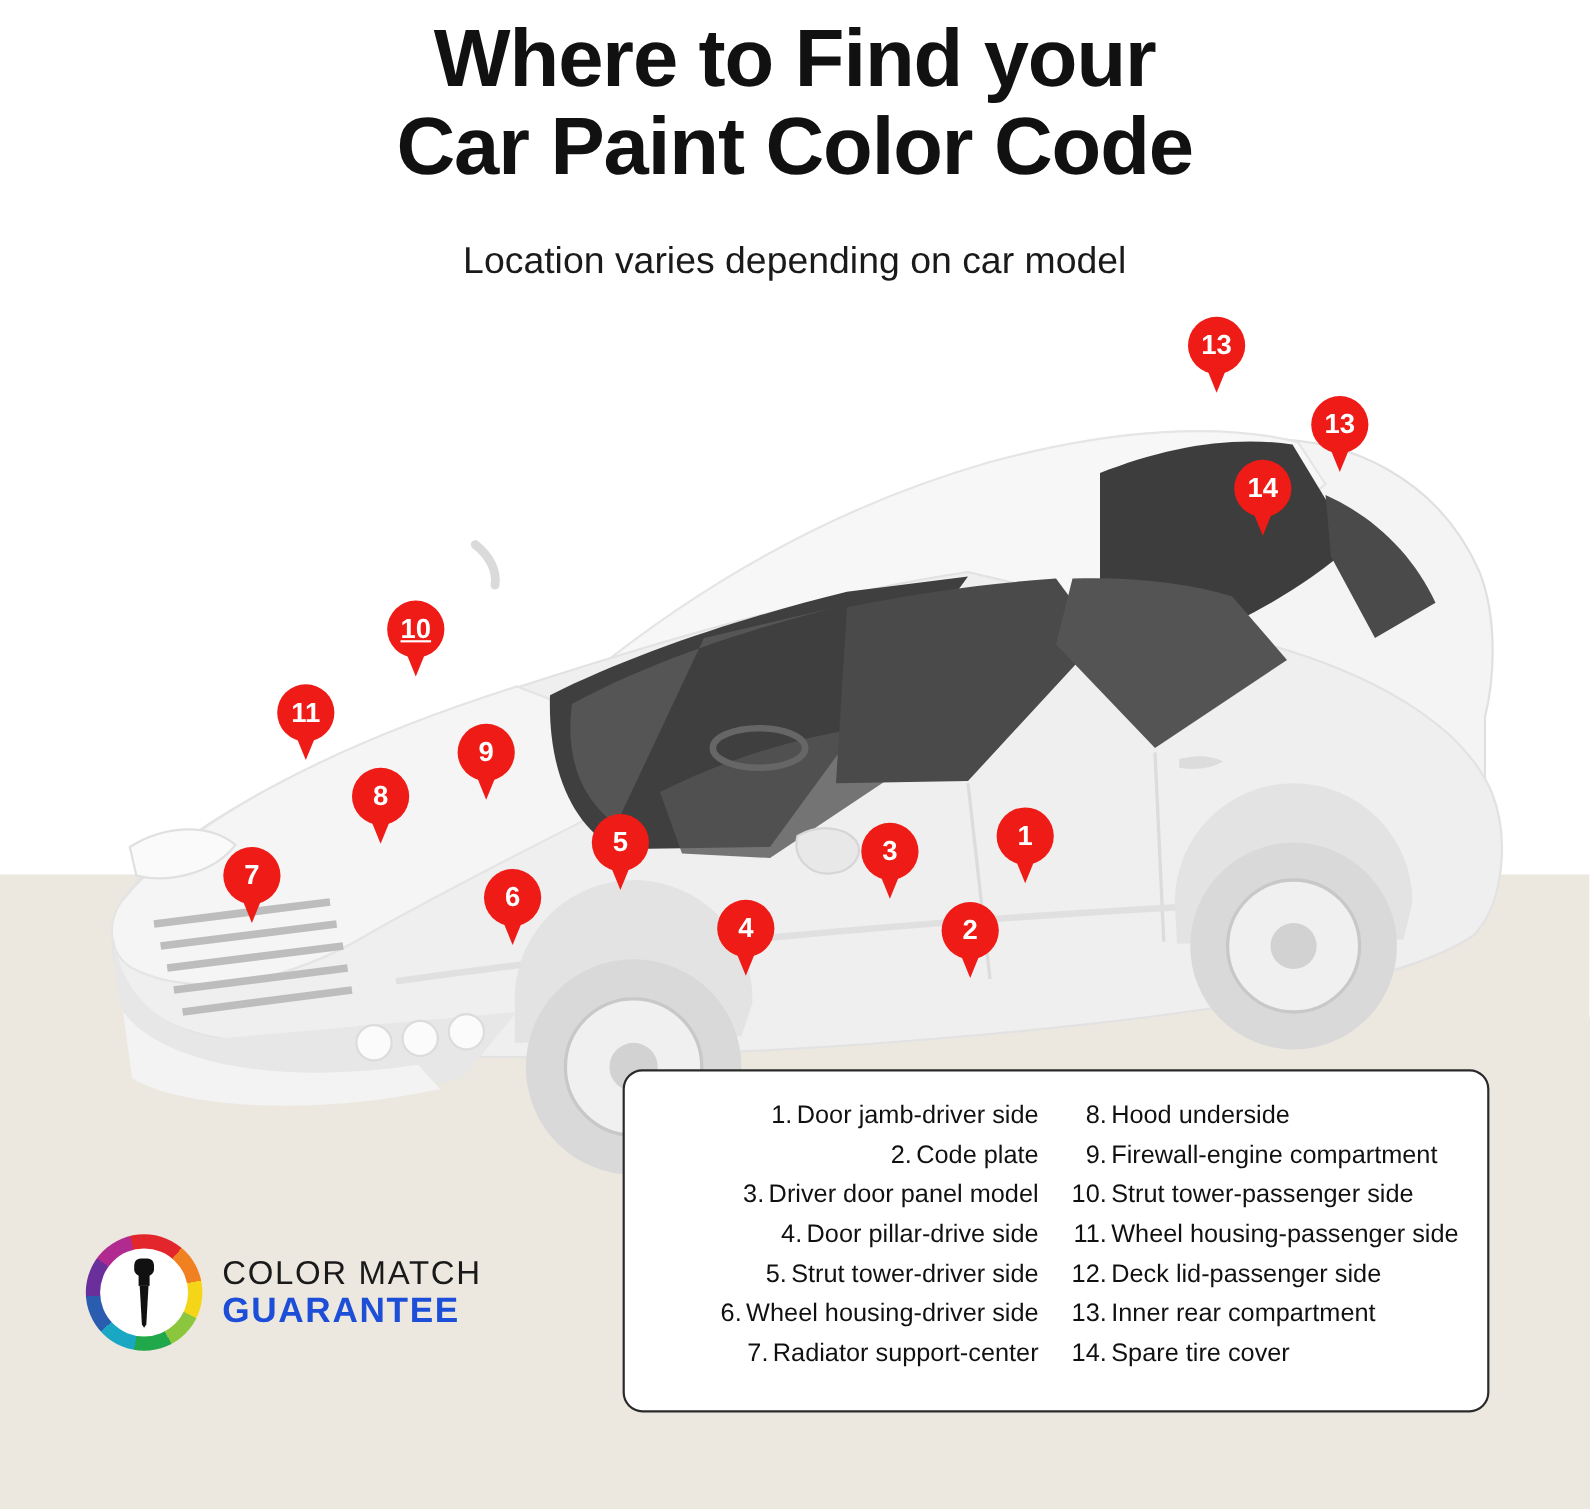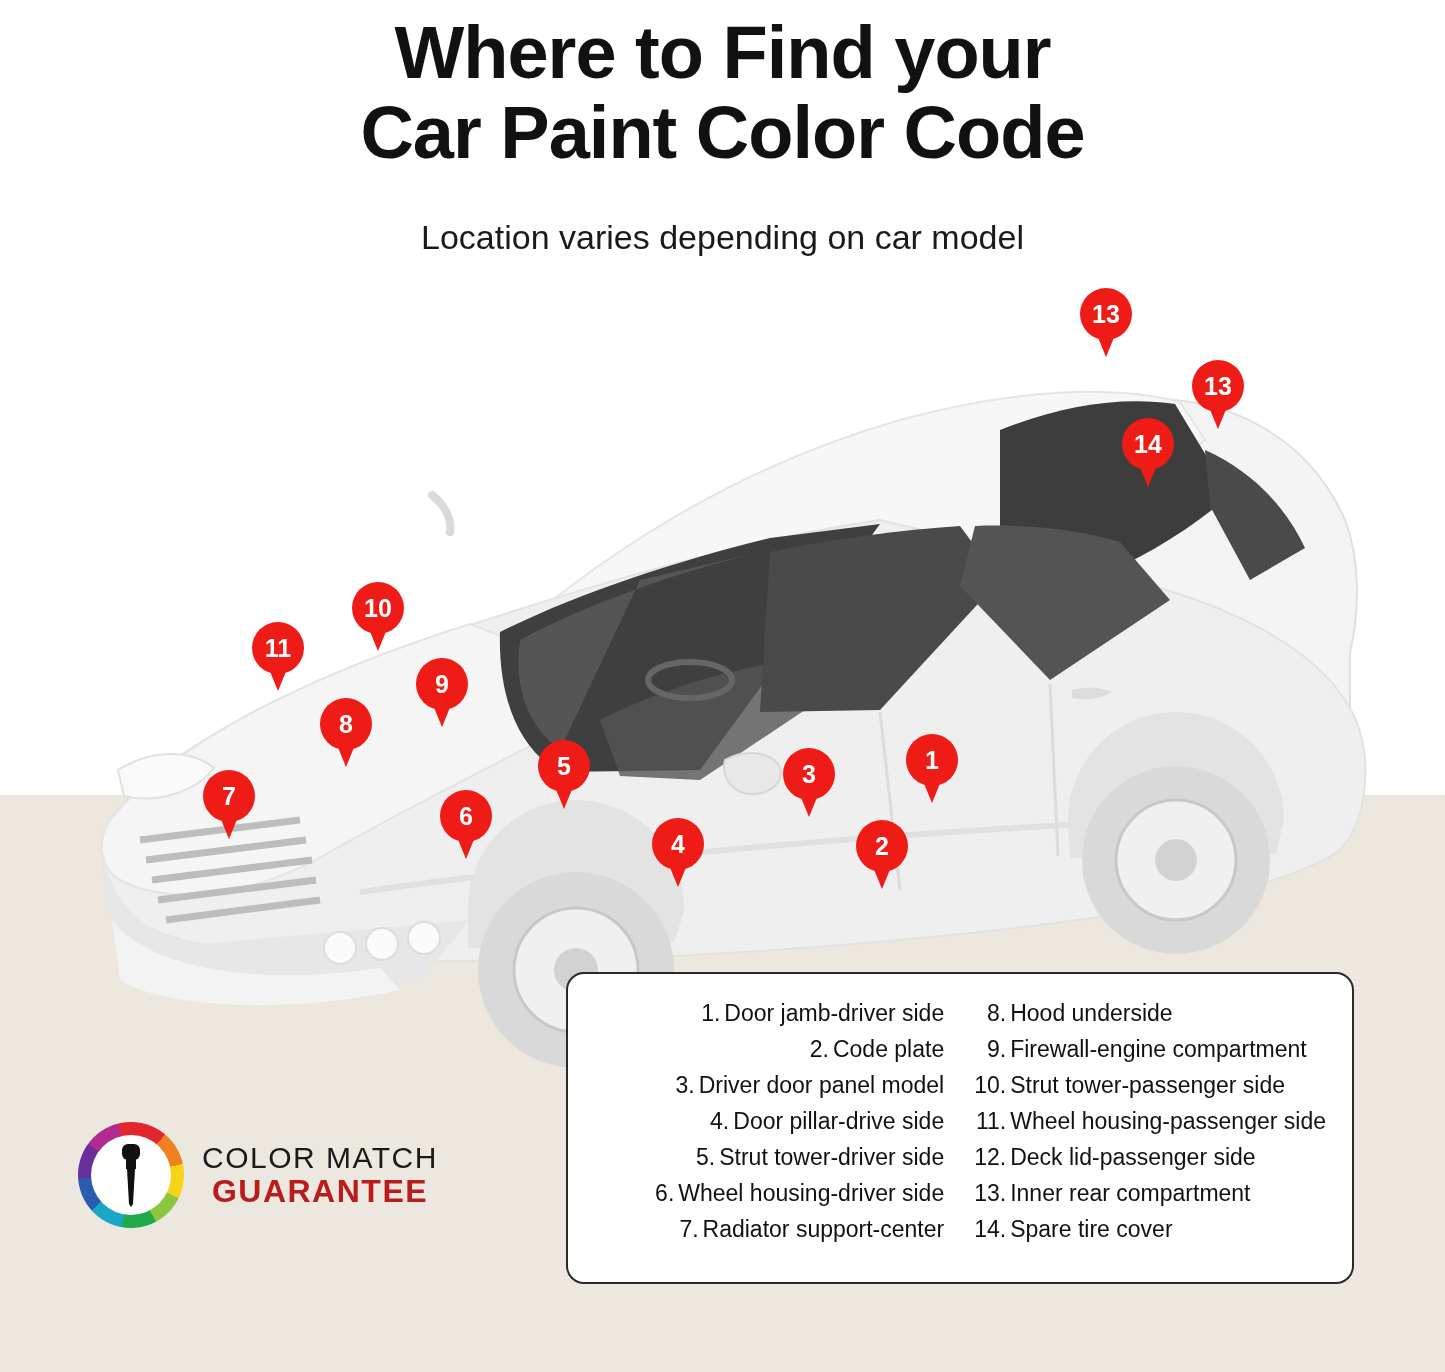--- a/index.html
+++ b/index.html
@@ -152,23 +152,22 @@
   }
   .brand-line1 {
     font-size: 30px;
     letter-spacing: 1.5px;
     color: #1a1a1a;
     font-weight: 500;
   }
   .brand-line2 {
     font-size: 32px;
     letter-spacing: 1.5px;
-    color: #b91c1c;
+    color: #1d4ed8;
     font-weight: bold;
-    text-align: center;
   }
 </style>
 </head>
 <body>
 
 <div id="page">
 
   <div class="title">Where to Find your
 Car Paint Color Code</div>
   <div class="subtitle">Location varies depending on car model</div>
@@ -246,21 +245,21 @@
 
   <div class="marker" style="left:906px;  top:734px;">1</div>
   <div class="marker" style="left:856px;  top:820px;">2</div>
   <div class="marker" style="left:783px;  top:748px;">3</div>
   <div class="marker" style="left:652px;  top:818px;">4</div>
   <div class="marker" style="left:538px;  top:740px;">5</div>
   <div class="marker" style="left:440px;  top:790px;">6</div>
   <div class="marker" style="left:203px;  top:770px;">7</div>
   <div class="marker" style="left:320px;  top:698px;">8</div>
   <div class="marker" style="left:416px;  top:658px;">9</div>
-  <div class="marker" style="left:352px;  top:582px;">10</div>
+  <div class="marker" style="left:352px;  top:546px;text-decoration:underline;">10</div>
   <div class="marker" style="left:252px;  top:622px;">11</div>
   <div class="marker" style="left:1080px; top:288px;">13</div>
   <div class="marker" style="left:1192px; top:360px;">13</div>
   <div class="marker" style="left:1122px; top:418px;">14</div>
 
   <div class="legend">
     <div class="legend-col left">
       <div class="legend-item">
         <span class="legend-num">1.</span>
         <span class="legend-text">Door jamb-driver side</span>

